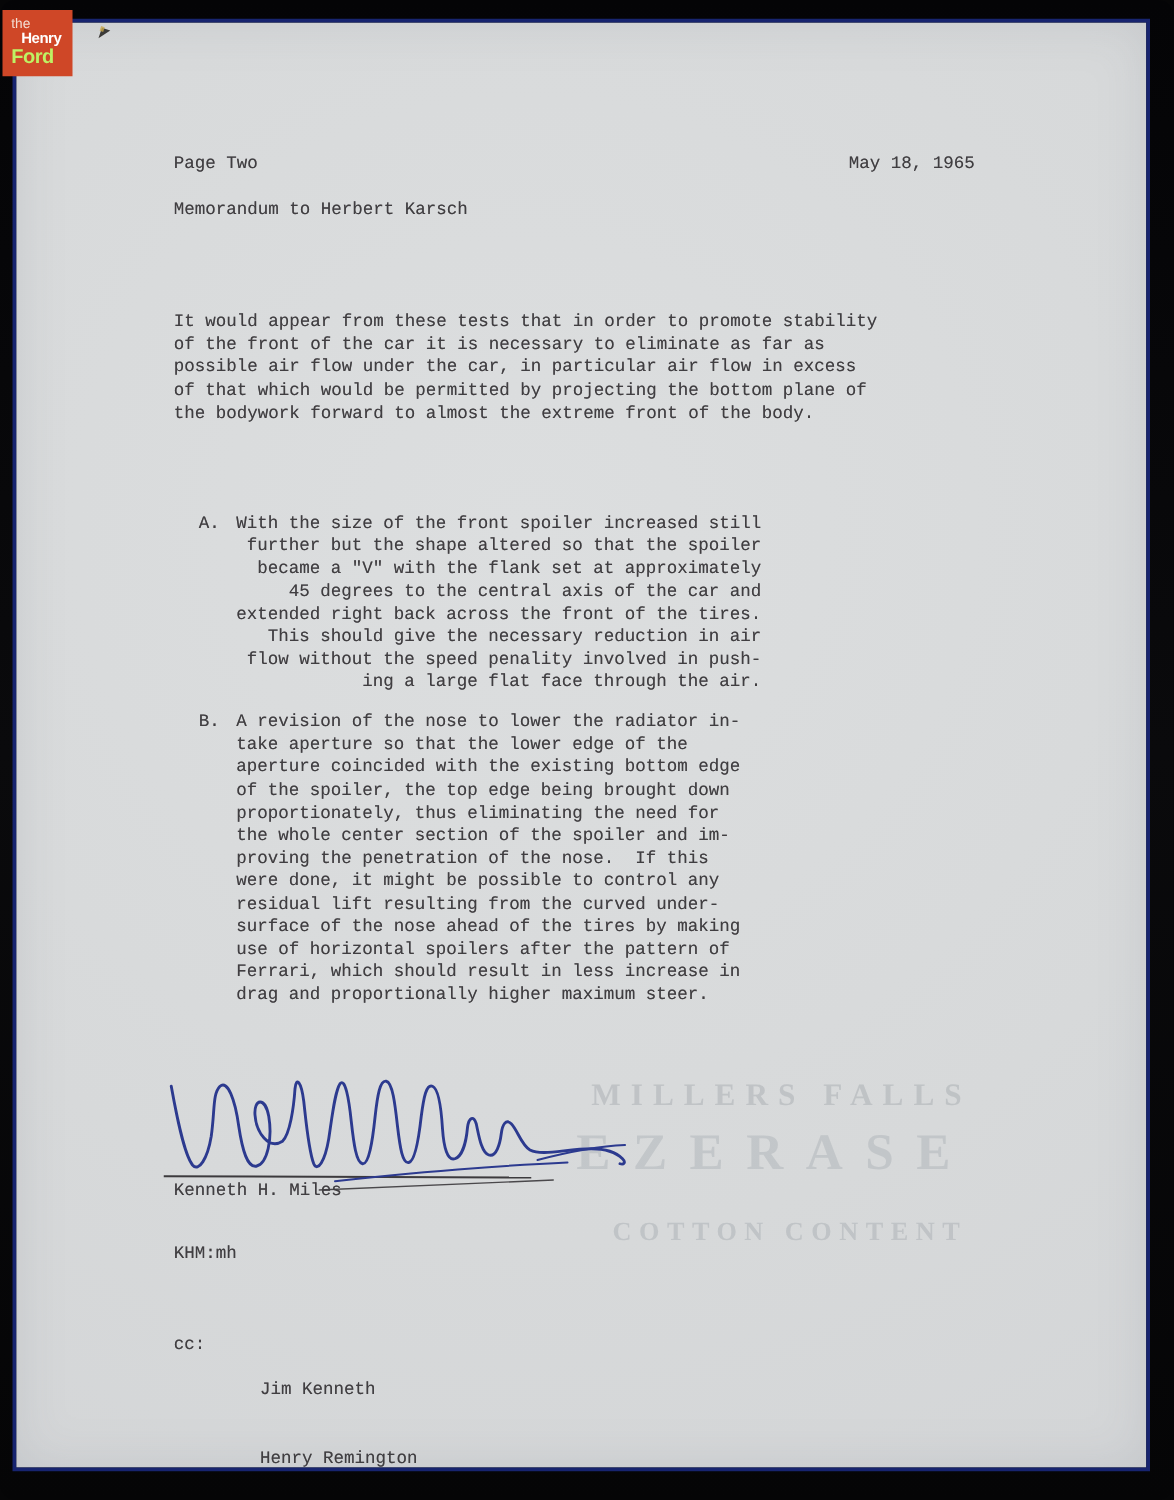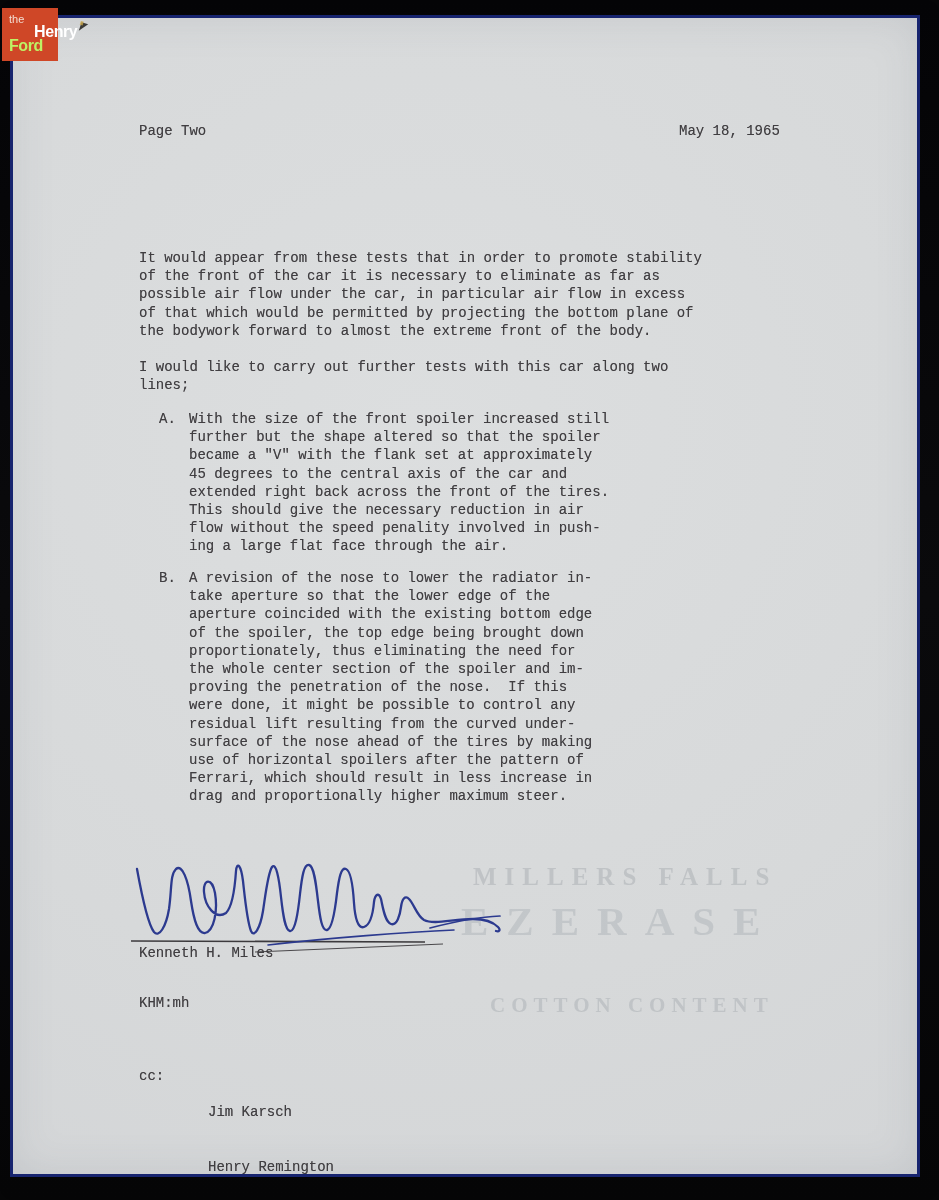--- a/index.html
+++ b/index.html
@@ -37,21 +37,21 @@
     text-shadow: 0 0 0.5px rgba(64,62,65,0.55);
   }
   
   .t-page      { left: 126px; top: 104px; }
   .t-date      { left: 666px; top: 104px; }
   .t-subject   { left: 126px; top: 141px; }
   
   .t-p1        { left: 126px; top: 231px; }
   .t-p2        { left: 126px; top: 340px; }
   .t-a-label   { left: 146px; top: 392px; }
-  .t-a-body    { left: 176px; top: 392px; }
+  .t-a-body    { left: 176px; top: 392px; text-align: right; }
   .t-b-label   { left: 146px; top: 551px; }
   .t-b-body    { left: 176px; top: 551px; }
   
   .t-name      { left: 126px; top: 926px; }
   .t-initials  { left: 126px; top: 976px; }
   .t-cc-label  { left: 126px; top: 1049px; text-align: right; }
   .t-cc-names  { left: 195px; top: 1049px; }
   .sig-svg {
     position: absolute;
     left: 95px; top: 813px;
@@ -60,36 +60,36 @@
   
   .wm {
     position: absolute;
     font-family: "Liberation Serif", "DejaVu Serif", serif;
     font-weight: bold;
     color: rgba(122,130,140,0.30);
     white-space: nowrap;
   }
   .wm-1 { left: 460px; top: 845px; font-size: 25px; letter-spacing: 8px;  color: rgba(122,130,140,0.26); }
   .wm-2 { left: 448px; top: 879px; font-size: 41px; letter-spacing: 18px; color: rgba(122,130,142,0.22); }
-  .wm-3 { left: 477px; top: 955px; font-size: 21px; letter-spacing: 6px;  color: rgba(122,130,140,0.24); margin-top: 20px; }
+  .wm-3 { left: 477px; top: 955px; font-size: 21px; letter-spacing: 6px;  color: rgba(122,130,140,0.24); }
   
   .logo {
     position: absolute;
     left: 2px; top: 8px;
     width: 56px; height: 53px;
     background: #cf4727;
     z-index: 5;
   }
   .logo .the {
     position: absolute; left: 7px; top: 5px;
     font-size: 11px; font-weight: normal; color: #f3ddd2;
   }
   .logo .henry {
-    position: absolute; left: 32px; top: 15px;
-    font-size: 16px; font-weight: bold; color: #ffffff;
+    position: absolute; left: 15px; top: 15px;
+    font-size: 12px; font-weight: bold; color: #ffffff;
     letter-spacing: -0.4px;
   }
   .logo .ford {
     position: absolute; left: 7px; top: 29px;
     font-size: 16px; font-weight: bold; color: #bef264;
     letter-spacing: -0.4px;
   }
   
   .cursor-mark {
     position: absolute;
@@ -124,28 +124,27 @@
   <div class="cursor-mark"></div>
 
   <div class="paper">
 
     <div class="wm wm-1">MILLERS FALLS</div>
     <div class="wm wm-2">EZERASE</div>
     <div class="wm wm-3">COTTON CONTENT</div>
 
     <div class="typed t-page">Page Two</div>
     <div class="typed t-date">May 18, 1965</div>
+    <div class="typed t-subject">Memorandum to Herbert Karsch</div>
 
     <div class="typed t-p1">It would appear from these tests that in order to promote stability
 of the front of the car it is necessary to eliminate as far as
 possible air flow under the car, in particular air flow in excess
 of that which would be permitted by projecting the bottom plane of
 the bodywork forward to almost the extreme front of the body.</div>
-    <div class="typed t-p2">I would like to carry out further tests with this car along two
-lines;</div>
 
     <div class="typed t-a-label">A.</div>
     <div class="typed t-a-body">With the size of the front spoiler increased still
 further but the shape altered so that the spoiler
 became a "V" with the flank set at approximately
 45 degrees to the central axis of the car and
 extended right back across the front of the tires.
 This should give the necessary reduction in air
 flow without the speed penality involved in push-
 ing a large flat face through the air.</div>
@@ -208,20 +207,20 @@
                C 393 99, 391 101, 388 100" stroke="#2c3a8f" stroke-width="2.3" stroke-linecap="round"></path>
 
       <path d="M 322 97 C 345 91, 368 86, 392 85" stroke="#2c3a8f" stroke-width="1.7" stroke-linecap="round"></path>
     </svg>
 
     <div class="typed t-name">Kenneth H. Miles</div>
     <div class="typed t-initials">KHM:mh</div>
 
     <div class="typed t-cc-label">cc:</div>
     <div class="typed t-cc-names">
-      <div>Jim Karsch</div>
+      <div>Jim Kenneth</div>
       <div>Henry Remington</div>
       
       
     </div>
 
   </div>
 </div>
 
 </body></html>

